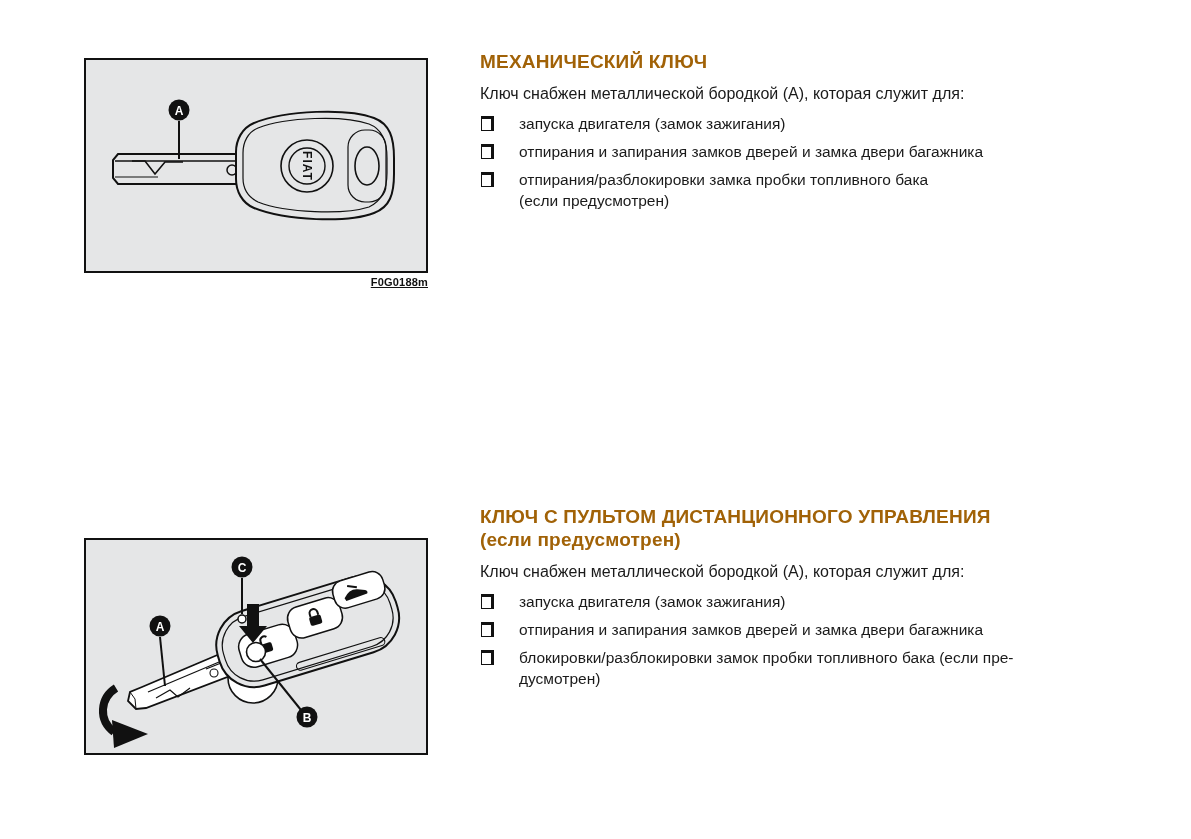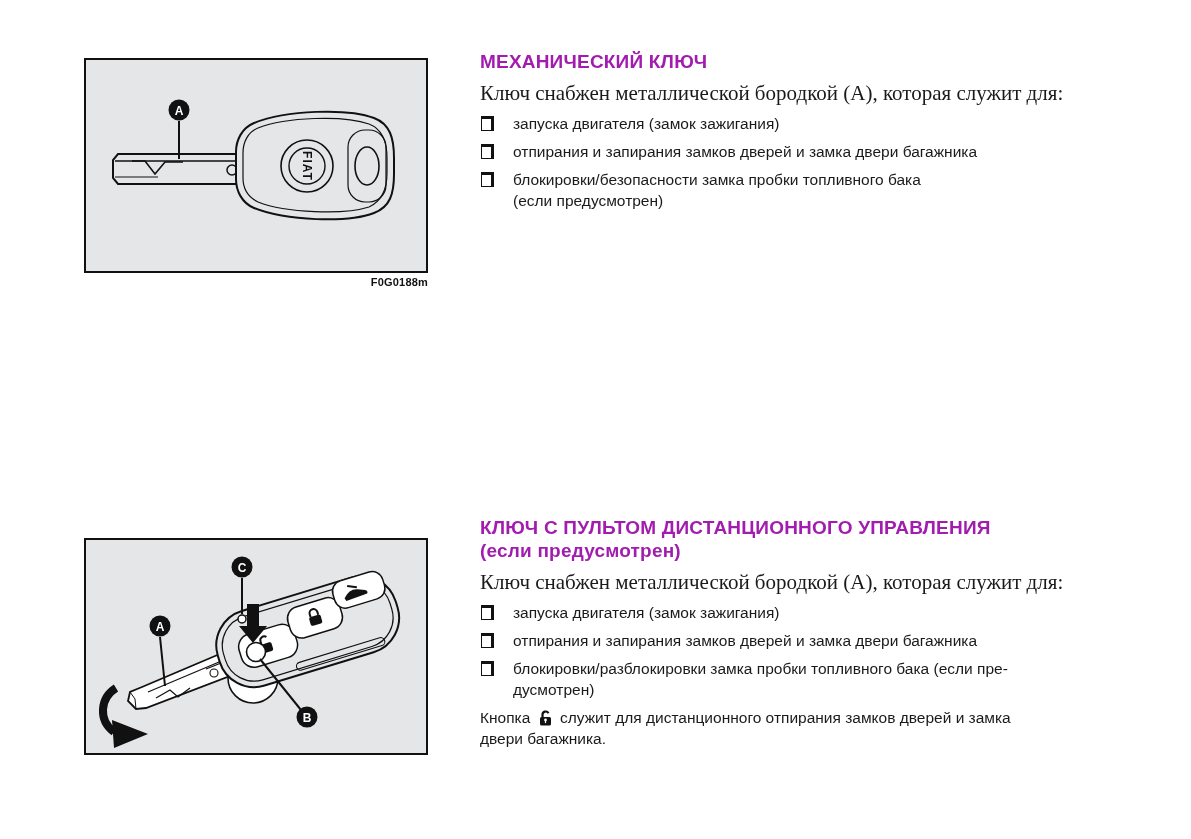--- a/index.html
+++ b/index.html
@@ -11,43 +11,43 @@
   .figure{position:absolute;width:344px;}
   #figure-1{left:84px;top:58px;}
   #figure-2{left:84px;top:538px;}
   .figure-frame{
     width:340px;height:211px;background:#e5e6e7;border:2px solid #111;
   }
   #figure-2 .figure-frame{height:213px;}
   .figure-frame svg{display:block;width:100%;height:100%;}
   .figure-caption{
     text-align:right;font-size:11px;font-weight:bold;color:#111;
-    margin-top:3px;letter-spacing:0.2px;
+    margin-top:3px;letter-spacing:0.2px;text-decoration:underline;
   }
   .text-col{position:absolute;left:480px;top:0;width:654px;}
   .section{position:absolute;left:0;width:654px;}
   #section-1{top:50px;}
-  #section-2{top:516px;}
+  #section-2{top:505px;}
   .section-title{
     margin:0 0 10px 0;font-size:19px;line-height:23px;font-weight:bold;
-    letter-spacing:0.2px;color:#a21caf;
+    letter-spacing:0.2px;color:#a16207;
   }
   .section-subtitle{display:block;}
-  .intro{margin:0 0 9px 0;font-size:21px;line-height:21px;font-family:Liberation Serif, serif;}
+  .intro{margin:0 0 9px 0;font-size:16px;line-height:21px;}
   ul.bullets{list-style:none;margin:0;padding:0;}
   ul.bullets li{
     display:flex;align-items:flex-start;margin:0 0 7px 0;
     font-size:15.5px;line-height:21px;
   }
   .bullet-box{
     flex:0 0 auto;width:9px;height:11px;margin:3px 0 0 1px;
     border-style:solid;border-color:#111;
     border-width:3.5px 3.5px 1.5px 1.5px;
   }
-  .bullet-text{display:block;margin-left:19px;white-space:pre-line;}
+  .bullet-text{display:block;margin-left:25px;white-space:pre-line;}
   .note{margin:1px 0 0 0;font-size:15.5px;line-height:21px;}
   .note-suffix{white-space:pre-line;}
   .inline-lock{display:inline-block;vertical-align:-3px;margin:0 4px;}
   .callout-text{
     font-family:"Liberation Sans","DejaVu Sans",sans-serif;
     font-size:12px;font-weight:bold;fill:#ffffff;
   }
   .logo-text{
     font-family:"Liberation Sans","DejaVu Sans",sans-serif;
     font-size:12px;font-weight:bold;fill:#111;letter-spacing:1px;
@@ -183,21 +183,21 @@
         <li>
           <span class="bullet-box"></span>
           <span class="bullet-text">запуска двигателя (замок зажигания)</span>
         </li>
         <li>
           <span class="bullet-box"></span>
           <span class="bullet-text">отпирания и запирания замков дверей и замка двери багажника</span>
         </li>
         <li>
           <span class="bullet-box"></span>
-          <span class="bullet-text">блокировки/безопасности замка пробки топливного бака
+          <span class="bullet-text">отпирания/разблокировки замка пробки топливного бака
 (если предусмотрен)</span>
         </li>
       </ul>
     </div>
 
     <div class="section" id="section-2">
       <h1 class="section-title">
         <span>КЛЮЧ С ПУЛЬТОМ ДИСТАНЦИОННОГО УПРАВЛЕНИЯ</span>
         <span class="section-subtitle">(если предусмотрен)</span>
       </h1>
@@ -206,31 +206,20 @@
         <li>
           <span class="bullet-box"></span>
           <span class="bullet-text">запуска двигателя (замок зажигания)</span>
         </li>
         <li>
           <span class="bullet-box"></span>
           <span class="bullet-text">отпирания и запирания замков дверей и замка двери багажника</span>
         </li>
         <li>
           <span class="bullet-box"></span>
-          <span class="bullet-text">блокировки/разблокировки замка пробки топливного бака (если пре-
+          <span class="bullet-text">блокировки/разблокировки замок пробки топливного бака (если пре-
 дусмотрен)</span>
         </li>
       </ul>
-      <p class="note">
-        <span>Кнопка</span>
-        <svg class="inline-lock" width="13" height="16" viewBox="0 0 13 16">
-          <path d="M 3.5,7 v-2.2 a3.2,3.2 0 0 1 6,-1.6" fill="none" stroke="#111" stroke-width="2.2"></path>
-          <rect x="1" y="7" width="11" height="8.5" rx="1.5" fill="#111"></rect>
-          <circle cx="6.5" cy="10" r="1.4" fill="#fff"></circle>
-          <rect x="5.9" y="10.5" width="1.2" height="2.6" fill="#fff"></rect>
-        </svg>
-        <span class="note-suffix">служит для дистанционного отпирания замков дверей и замка
-двери багажника.</span>
-      </p>
     </div>
 
   </div>
 </div>
 
 </body></html>

